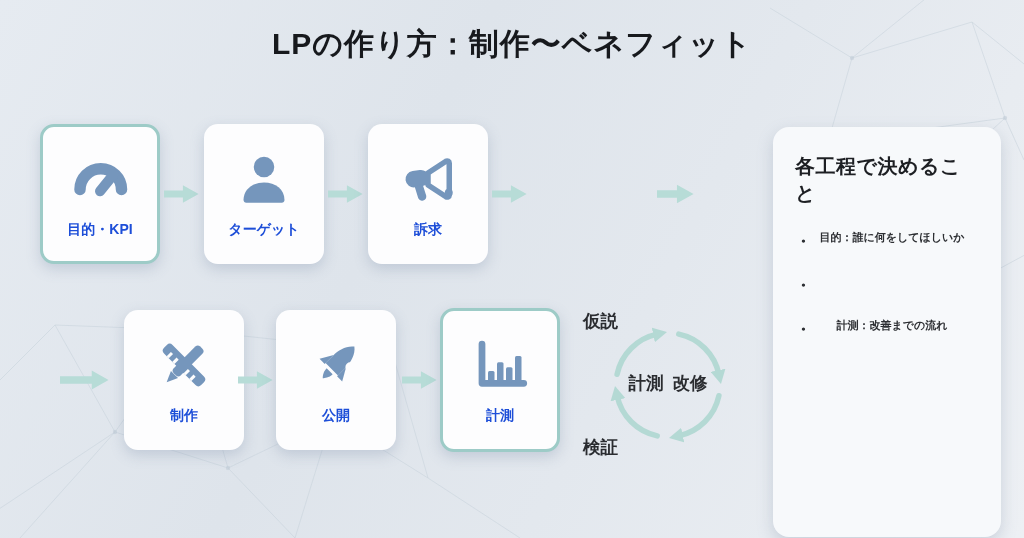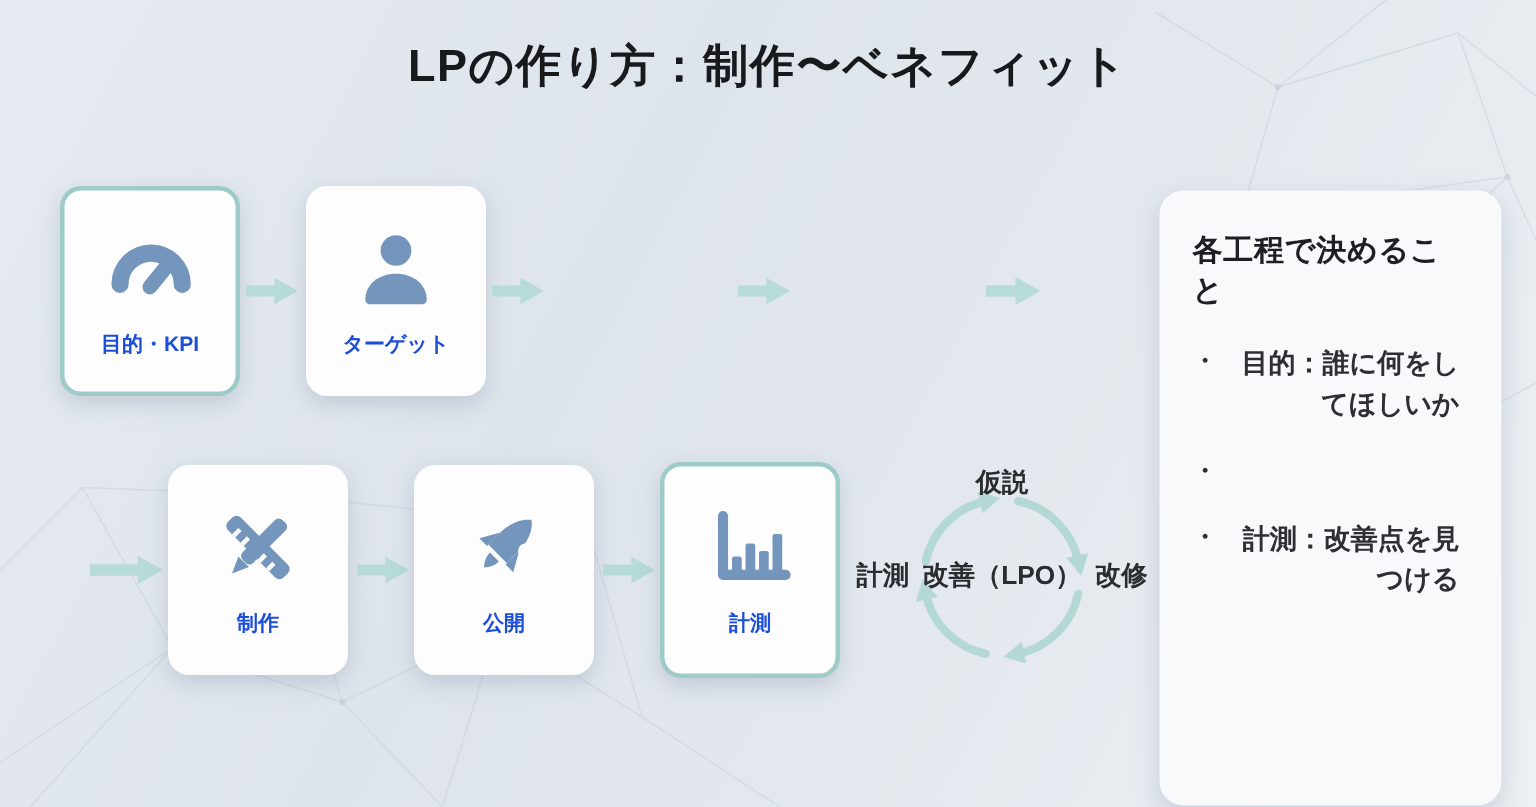--- a/index.html
+++ b/index.html
@@ -26,21 +26,21 @@
     display:flex;flex-direction:column;align-items:center;justify-content:center;
     box-sizing:border-box;
   }
   .step.hl{border:3.5px solid #9dcbc7;}
   .step .icon{width:60px;height:60px;margin-bottom:12px;color:#7596bc;flex:none;}
   .step .lbl{font-size:14px;font-weight:800;color:#1d4ed8;white-space:nowrap;}
   .arrow{position:absolute;}
   .cycle{position:absolute;left:583px;top:303px;width:170px;height:160px;}
   .cycle .arcs{position:absolute;left:10px;top:12px;}
   .cyc-top,.cyc-bottom{
-    position:absolute;left:0;width:100%;text-align:center;
+    position:absolute;left:0;width:100%;
     font-size:17.5px;font-weight:800;color:#2a2c30;
   }
   .cyc-top{top:6px;}
   .cyc-bottom{bottom:4px;}
   .cyc-mid{
     position:absolute;top:50%;left:50%;transform:translate(-50%,-50%);
     display:flex;gap:9px;white-space:nowrap;
     font-size:17.5px;font-weight:800;color:#2a2c30;
   }
   .panel{
@@ -49,22 +49,22 @@
     box-shadow:0 6px 16px rgba(110,130,155,.28);
     box-sizing:border-box;padding:26px 20px 0 22px;
   }
   .panel h2{
     margin:0 0 22px 0;font-size:20px;font-weight:800;
     color:#1d1f23;letter-spacing:.5px;
   }
   .bullet{display:flex;margin-bottom:19px;}
   .bullet .mk{flex:none;width:16px;font-size:16.5px;font-weight:700;color:#2d2f33;line-height:1.5;}
   .bullet .btext{
-    width:162px;font-size:18px;font-weight:700;color:#2d2f33;
-    line-height:1.5;text-align:right;
+    width:162px;font-size:11px;font-weight:700;color:#2d2f33;
+    line-height:1.5;text-align:center;
   }
 </style>
 </head>
 <body>
 
 <div class="stage">
 
   <svg class="mesh" width="1024" height="538" viewBox="0 0 1024 538">
     <g stroke="#c7d1da" stroke-width="1" fill="none" opacity="0.55">
       <path d="M-10 515 L115 432 L55 325 M115 432 L228 468 L188 330 L55 325 M228 468 L295 538 M228 468 L332 418 L392 352 L188 330 M332 418 L428 478 L392 352 M115 432 L188 330 M-10 390 L55 325 M428 478 L520 538 M295 538 L332 418 M20 538 L115 432"></path>
@@ -102,35 +102,44 @@
       <circle cx="12" cy="7.2" r="4.1"></circle>
       <path d="M12 13.4c-4.6 0-8.2 2.8-8.2 7 0 .6.5 1.1 1.1 1.1h14.2c.6 0 1.1-.5 1.1-1.1 0-4.2-3.6-7-8.2-7z"></path>
     </svg>
     <span class="lbl">ターゲット</span>
   </div>
 
   <svg class="arrow" style="left:328px;top:181px;" width="36" height="26" viewBox="0 0 40 26">
     <path d="M0 9 H21 V3.2 L38.5 13 L21 22.8 V17 H0 z" fill="#b7dcd7"></path>
   </svg>
 
+  <div class="step" style="left:368px;top:124px;">
+    <svg class="icon" viewBox="0 0 24 24">
+      <rect x="3" y="8.6" width="9.5" height="6.6" rx="3.3" fill="#7596bc" transform="rotate(-8 7.5 12)"></rect>
+      <path d="M6.5 14.5 l1.6 5.2 a1.7 1.7 0 0 0 3.2-1 l-1.4-4.4 z" fill="#7596bc"></path>
+      <path d="M12 9.6 L19.2 4.9 c.6-.35 1.3.05 1.3.75 v12.7 c0 .7-.7 1.1-1.3.75 L12 14.4 z" fill="#fdfdfe" stroke="#7596bc" stroke-width="2.2" stroke-linejoin="round"></path>
+      <circle cx="20.3" cy="17.5" r="1.6" fill="#7596bc"></circle>
+    </svg>
+    <span class="lbl">訴求</span>
+  </div>
 
   <svg class="arrow" style="left:492px;top:181px;" width="36" height="26" viewBox="0 0 40 26">
     <path d="M0 9 H21 V3.2 L38.5 13 L21 22.8 V17 H0 z" fill="#b7dcd7"></path>
   </svg>
 
 
   <svg class="arrow" style="left:657px;top:181px;" width="38" height="26" viewBox="0 0 40 26">
     <path d="M0 9 H21 V3.2 L38.5 13 L21 22.8 V17 H0 z" fill="#b7dcd7"></path>
   </svg>
 
   <svg class="arrow" style="left:60px;top:367px;" width="50" height="26" viewBox="0 0 52 26">
     <path d="M0 9 H33 V3.2 L50.5 13 L33 22.8 V17 H0 z" fill="#b7dcd7"></path>
   </svg>
 
-  <div class="step" style="left:112px;top:310px;">
+  <div class="step" style="left:124px;top:310px;">
     <svg class="icon" viewBox="0 0 24 24">
       <g transform="rotate(-45 12 12)">
         <rect x="9.6" y="1.5" width="4.8" height="21" rx="1.6" fill="#7596bc"></rect>
         <path d="M9.6 5.2 h2.4 M9.6 8.4 h2.4 M9.6 11.6 h2.4 M9.6 14.8 h2.4 M9.6 18 h2.4" stroke="#fdfdfe" stroke-width="1.2"></path>
       </g>
       <g transform="rotate(45 12 12)" fill="#7596bc">
         <rect x="10" y="2.2" width="4" height="15" rx="1.4"></rect>
         <path d="M10 17.4 h4 l-2 4.4 z"></path>
       </g>
     </svg>
@@ -181,33 +190,33 @@
       <g fill="none" stroke="#b4d9d4" stroke-width="5.5" stroke-linecap="round">
         <path d="M24.1 59.2 A52 52 0 0 1 64.2 19.1" marker-end="url(#ah)"></path>
         <path d="M85.8 19.1 A52 52 0 0 1 125.9 59.2" marker-end="url(#ah)"></path>
         <path d="M125.9 80.8 A52 52 0 0 1 85.8 120.9" marker-end="url(#ah)"></path>
         <path d="M64.2 120.9 A52 52 0 0 1 24.1 80.8" marker-end="url(#ah)"></path>
       </g>
     </svg>
     <div class="cyc-top">仮説</div>
     <div class="cyc-mid">
       <span>計測</span>
-      <span>改善（LPO）</span>
       <span>改修</span>
     </div>
+    <div class="cyc-bottom">検証</div>
   </div>
 
   <div class="panel">
     <h2>各工程で決めること</h2>
     <div class="bullet">
       <span class="mk">・</span>
       <span class="btext">目的：誰に何をしてほしいか</span>
     </div>
     <div class="bullet">
       <span class="mk">・</span>
     </div>
     <div class="bullet">
       <span class="mk">・</span>
-      <span class="btext">計測：改善点を見つける</span>
+      <span class="btext">計測：改善までの流れ</span>
     </div>
   </div>
 
 </div>
 
 </body></html>

